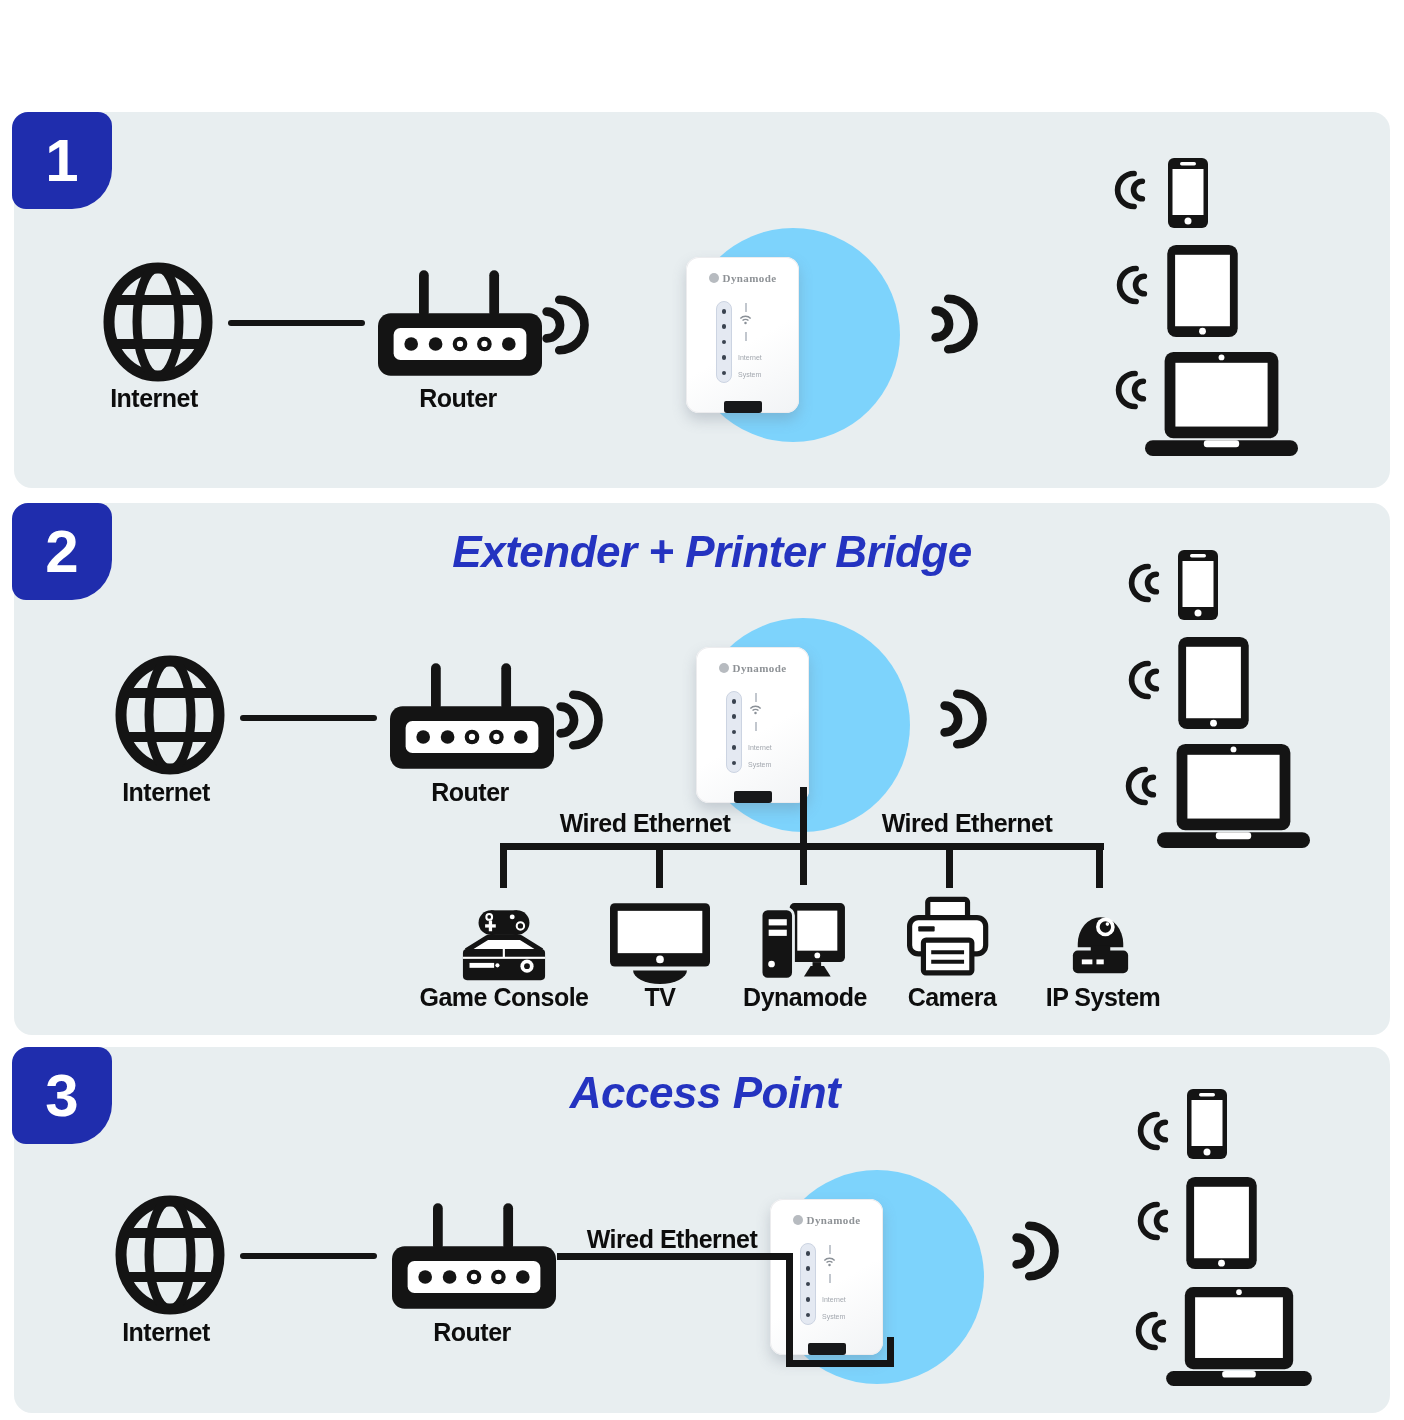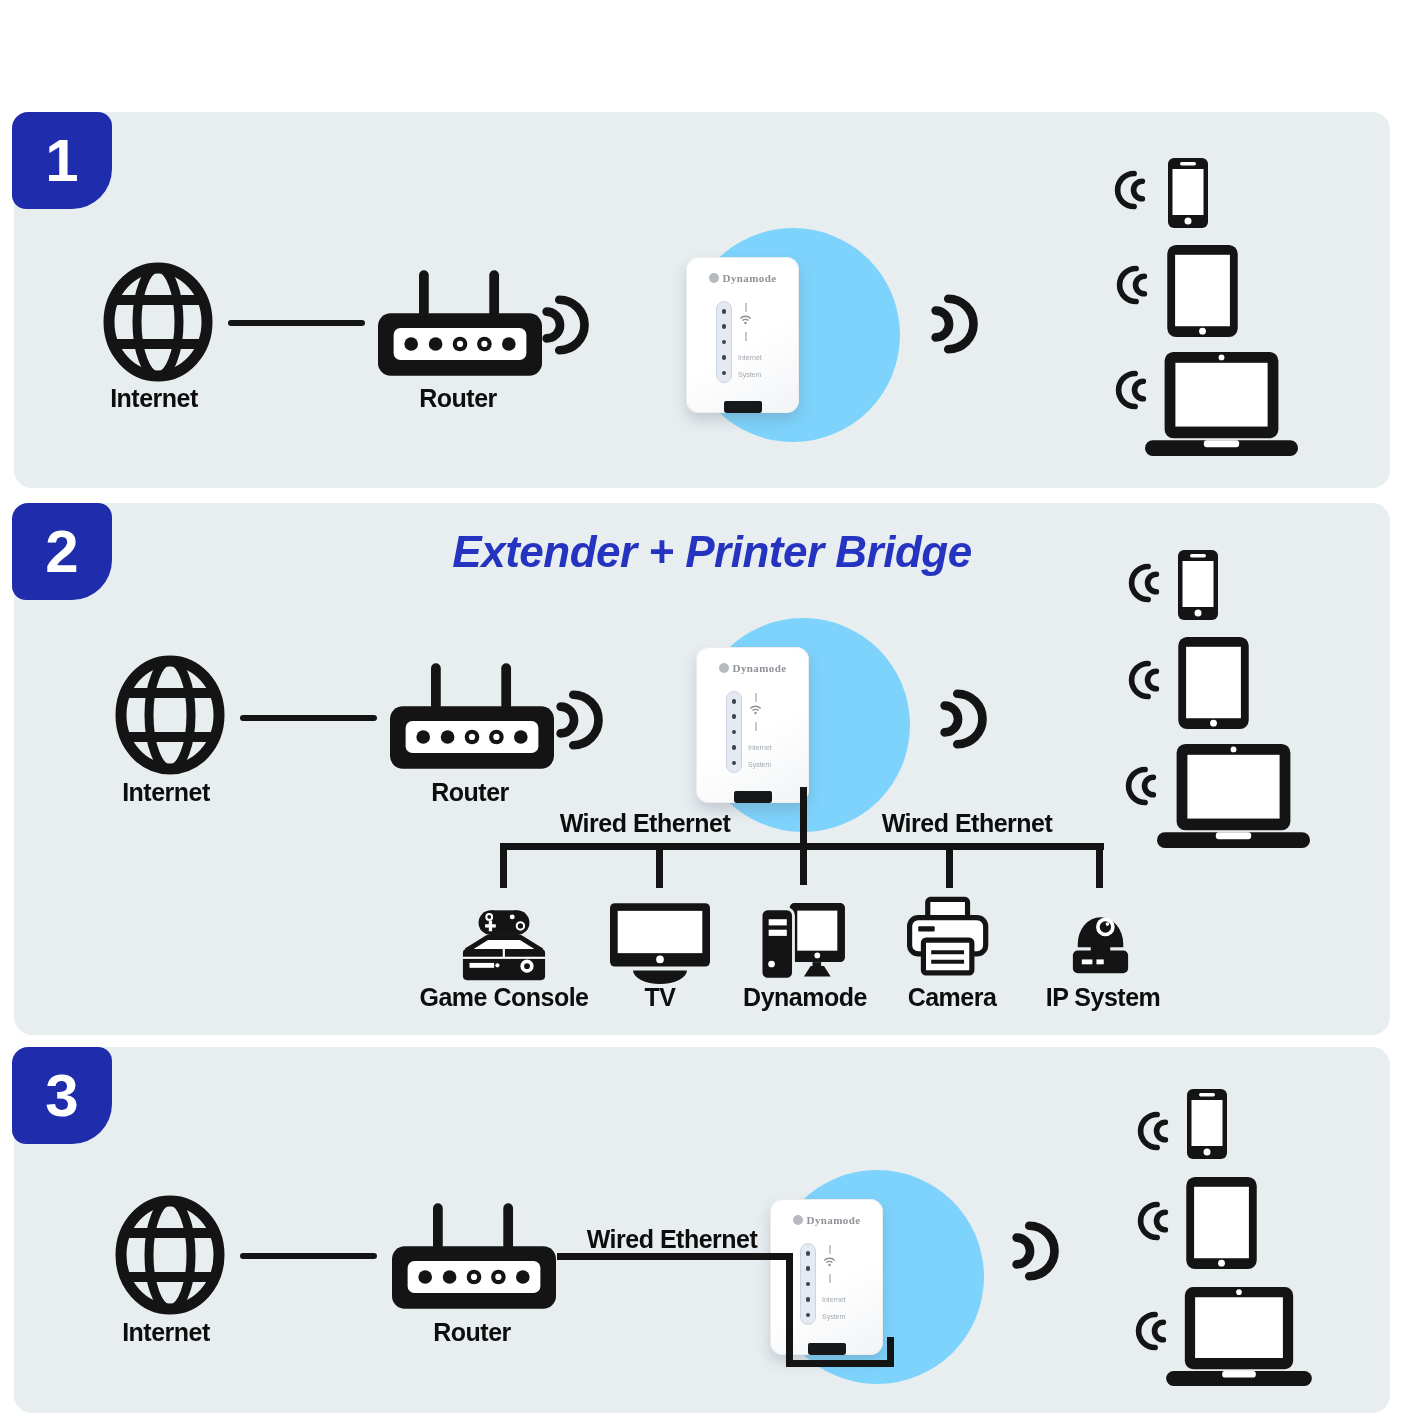--- a/index.html
+++ b/index.html
@@ -338,20 +338,21 @@
     <div class="lbl" style="left:938px;top:480px">Camera</div>
 
     <svg class="icon" style="left:1054px;top:394px;width:65px;height:81px">
         <use href="#ipcam"></use>
       </svg>
     <div class="lbl" style="left:1089px;top:480px">IP System</div>
   </section>
 
   <section class="panel" id="panel-3">
     <div class="badge">3</div>
+    <div class="ptitle" style="left:691px;top:21px">Access Point</div>
 
     <svg class="icon" style="left:101px;top:148px;width:110px;height:120px">
         <use href="#globe"></use>
       </svg>
     <div class="lbl" style="left:152px;top:271px">Internet</div>
 
     <div class="hline" style="left:226px;top:206px;width:137px"></div>
 
     <svg class="icon" style="left:378px;top:156px;width:164px;height:106px">
         <use href="#router"></use>

